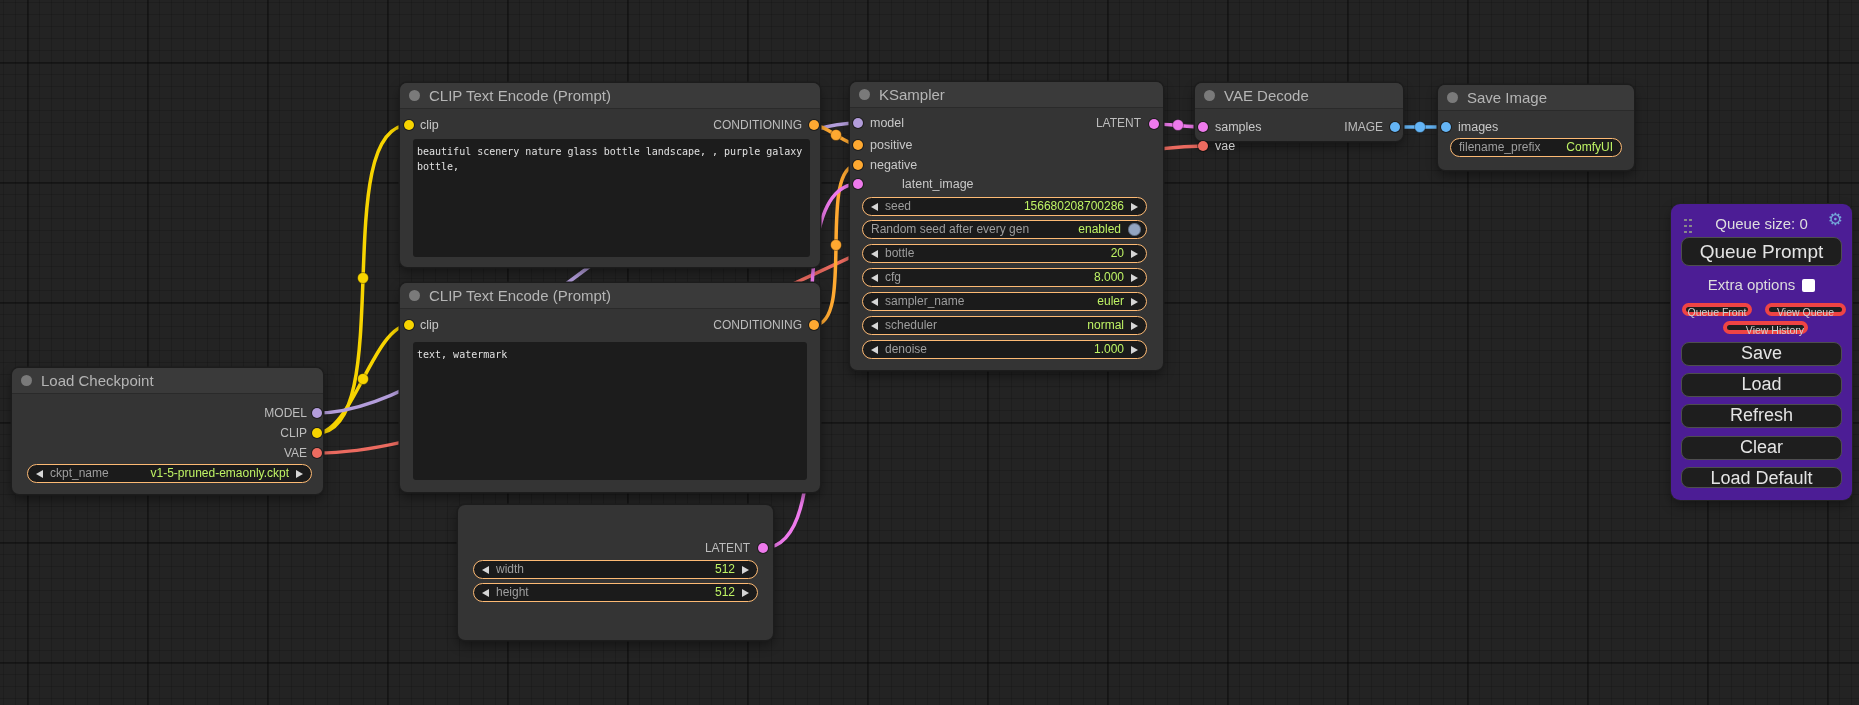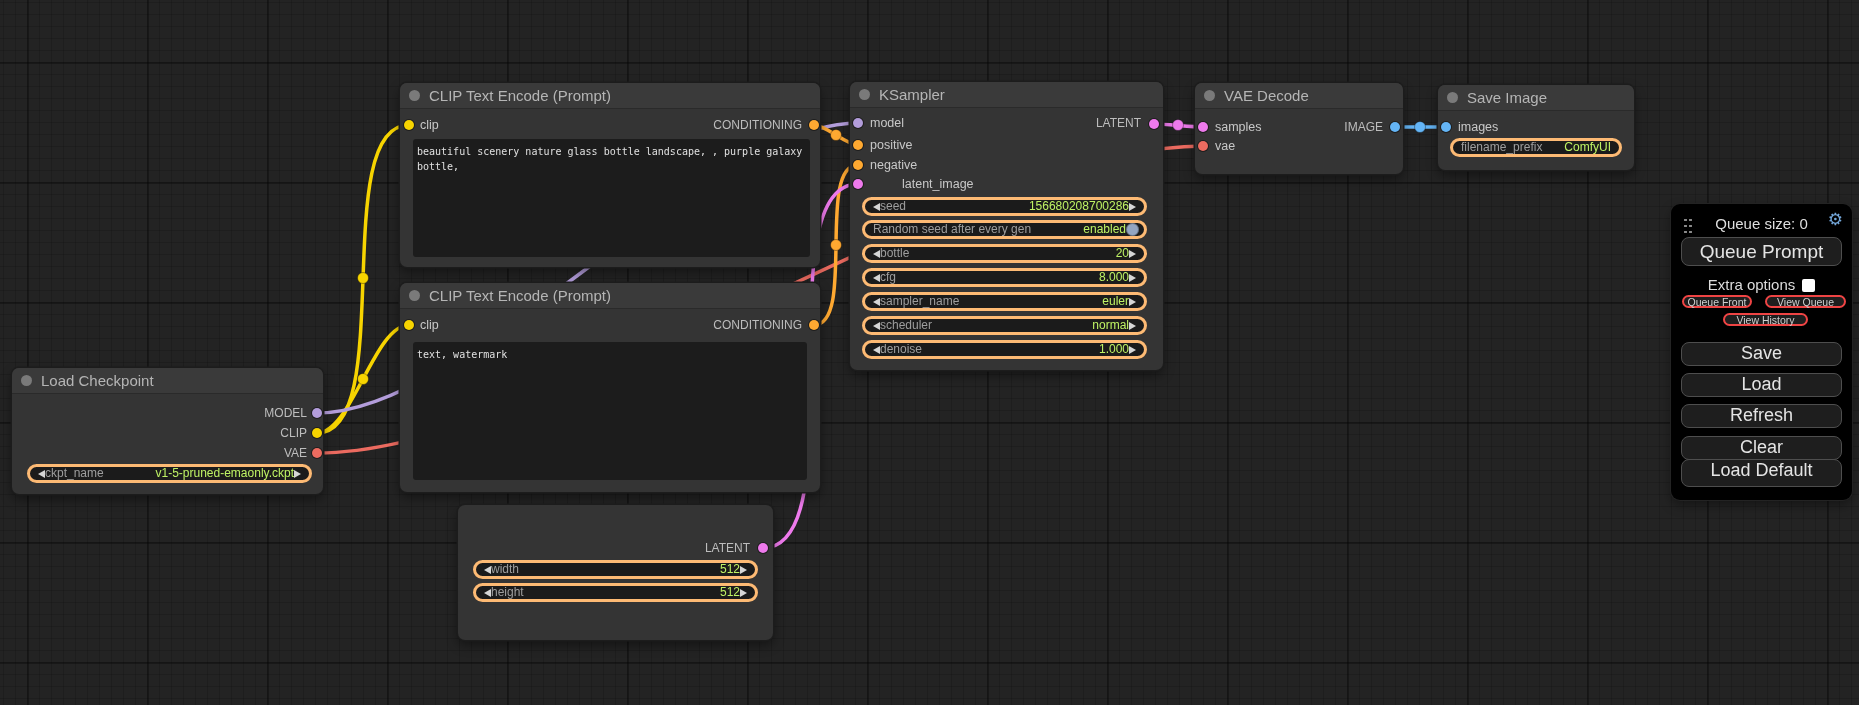--- a/index.html
+++ b/index.html
@@ -32,44 +32,44 @@
   .title{font-size:15px;color:#b5b5b5;white-space:nowrap;}
   .port{position:absolute;width:10px;height:10px;border-radius:50%;box-shadow:0 0 0 1px rgba(0,0,0,0.45);z-index:3;}
   .inlabel{position:absolute;font-size:12.5px;color:#c8c8c8;line-height:13px;white-space:nowrap;}
   .outlabel{position:absolute;font-size:12px;color:#bdbdbd;line-height:13px;white-space:nowrap;text-align:right;}
   .prompt-box{
     position:absolute;background:#1c1c1c;border-radius:3px;
     font-family:"DejaVu Sans Mono",monospace;font-size:10px;line-height:15px;
     color:#e0e0e0;padding:5px 4px;box-sizing:border-box;white-space:pre-wrap;word-break:break-word;
   }
   .widget{
-    position:absolute;height:19px;background:#1b1b1b;border:3px solid #fdba74;border-radius:10px;
-    display:flex;align-items:center;padding:0 8px;box-sizing:border-box;
+    position:absolute;height:19px;background:#1b1b1b;border:1px solid #fdba74;border-radius:10px;
+    display:flex;align-items:center;gap:7px;padding:0 8px;box-sizing:border-box;
     font-size:12px;line-height:17px;white-space:nowrap;
   }
   .wlabel{color:#9e9e9e;}
   .wvalue{margin-left:auto;color:#bef264;}
   .arr{width:0;height:0;border-top:4.5px solid transparent;border-bottom:4.5px solid transparent;flex:0 0 auto;}
   .arr-l{border-right:7px solid #d6d6d6;}
   .arr-r{border-left:7px solid #d6d6d6;}
   .toggle-circle{width:13px;height:13px;border-radius:50%;background:#93A5C1;box-shadow:inset 0 0 0 1px rgba(0,0,0,0.3);flex:0 0 auto;margin-right:-3px;}
 
   #queue-panel{
     position:absolute;z-index:4;left:1671px;top:204px;width:181px;height:296px;
-    background:#000000;border-radius:9px;
+    background:#4c1d95;border-radius:9px;
     box-shadow:0 0 0 1px #232323, 0 5px 12px rgba(0,0,0,0.4);
   }
   .qbtn{
     position:absolute;background:#1e1e1e;border:1px solid #4e4e4e;border-radius:8px;
     color:#e4e4e4;text-align:center;box-sizing:border-box;cursor:pointer;
   }
   .qbtn.big{left:10px;width:161px;font-size:18px;line-height:21px;}
   .qpill{
-    position:absolute;background:#1e1e1e;border:2px solid #ef4444;border-radius:8px;
-    color:#d0d0d0;text-align:center;font-size:10.5px;line-height:11px;box-sizing:border-box;
+    position:absolute;background:#1e1e1e;border:4px solid #ef4444;border-radius:8px;
+    color:#d0d0d0;text-align:center;font-size:10.5px;line-height:11px;box-sizing:border-box;margin-top:8px;
   }
   #queue-size{position:absolute;left:0;top:11px;width:100%;text-align:center;font-size:15px;color:#dedede;}
   #drag-handle{
     position:absolute;left:12px;top:13px;width:10px;height:17px;
     background-image:radial-gradient(circle,#8a8a8a 1.1px,transparent 1.5px);
     background-size:5px 6px;cursor:move;
   }
   #gear{position:absolute;right:9px;top:6px;font-size:17px;color:#74A7D9;cursor:pointer;line-height:20px;}
   #extra-options{position:absolute;left:0;top:72px;width:100%;text-align:center;font-size:15px;color:#dcdcdc;}
   #extra-checkbox{display:inline-block;width:13px;height:13px;background:#ffffff;border-radius:2px;vertical-align:-2px;margin-left:7px;}
@@ -211,21 +211,21 @@
     <span class="arr arr-r"></span>
   </div>
   <div class="widget" style="left:12px;top:258px;width:285px;">
     <span class="arr arr-l"></span>
     <span class="wlabel">denoise</span>
     <span class="wvalue">1.000</span>
     <span class="arr arr-r"></span>
   </div>
 </div>
 
-<div class="node" style="left:1195px;top:83px;width:208px;height:91px;">
+<div class="node" style="left:1195px;top:83px;width:208px;height:58px;">
   <div class="titlebar">
     <span class="collapse-dot"></span>
     <span class="title">VAE Decode</span>
   </div>
   <span class="port" style="left: 3px; top: 39px; background: rgb(238, 122, 236);"></span>
   <span class="inlabel" style="left:20px;top:38px;">samples</span>
   <span class="port" style="left: 3px; top: 58px; background: rgb(236, 107, 96);"></span>
   <span class="inlabel" style="left:20px;top:57px;">vae</span>
   <span class="outlabel" style="right:20px;top:38px;">IMAGE</span>
   <span class="port" style="left: 195px; top: 39px; background: rgb(100, 181, 246);"></span>
@@ -247,19 +247,19 @@
 <div id="queue-panel">
   <div id="drag-handle"></div>
   <div id="queue-size">Queue size: 0</div>
   <div id="gear">⚙</div>
   <div class="qbtn big" style="top:33px;height:29px;font-size:19px;line-height:27px;">Queue Prompt</div>
   <div id="extra-options">
     <span>Extra options</span><span id="extra-checkbox"></span>
   </div>
   <div class="qpill" style="left:11px;top:91px;width:70px;height:13px;">Queue Front</div>
   <div class="qpill" style="left:94px;top:91px;width:81px;height:13px;">View Queue</div>
-  <div class="qpill" style="left:52px;top:109px;width:85px;height:13px;">View History</div>
+  <div class="qpill" style="left:52px;top:109px;width:85px;height:13px;text-align:right;">View History</div>
   <div class="qbtn big" style="top:138px;height:24px;">Save</div>
   <div class="qbtn big" style="top:169px;height:24px;">Load</div>
   <div class="qbtn big" style="top:200px;height:24px;">Refresh</div>
   <div class="qbtn big" style="top:232px;height:24px;">Clear</div>
-  <div class="qbtn big" style="top:255px;height:28px;">Load Default</div>
+  <div class="qbtn big" style="top:263px;height:21px;">Load Default</div>
 </div>
 
 </body></html>

